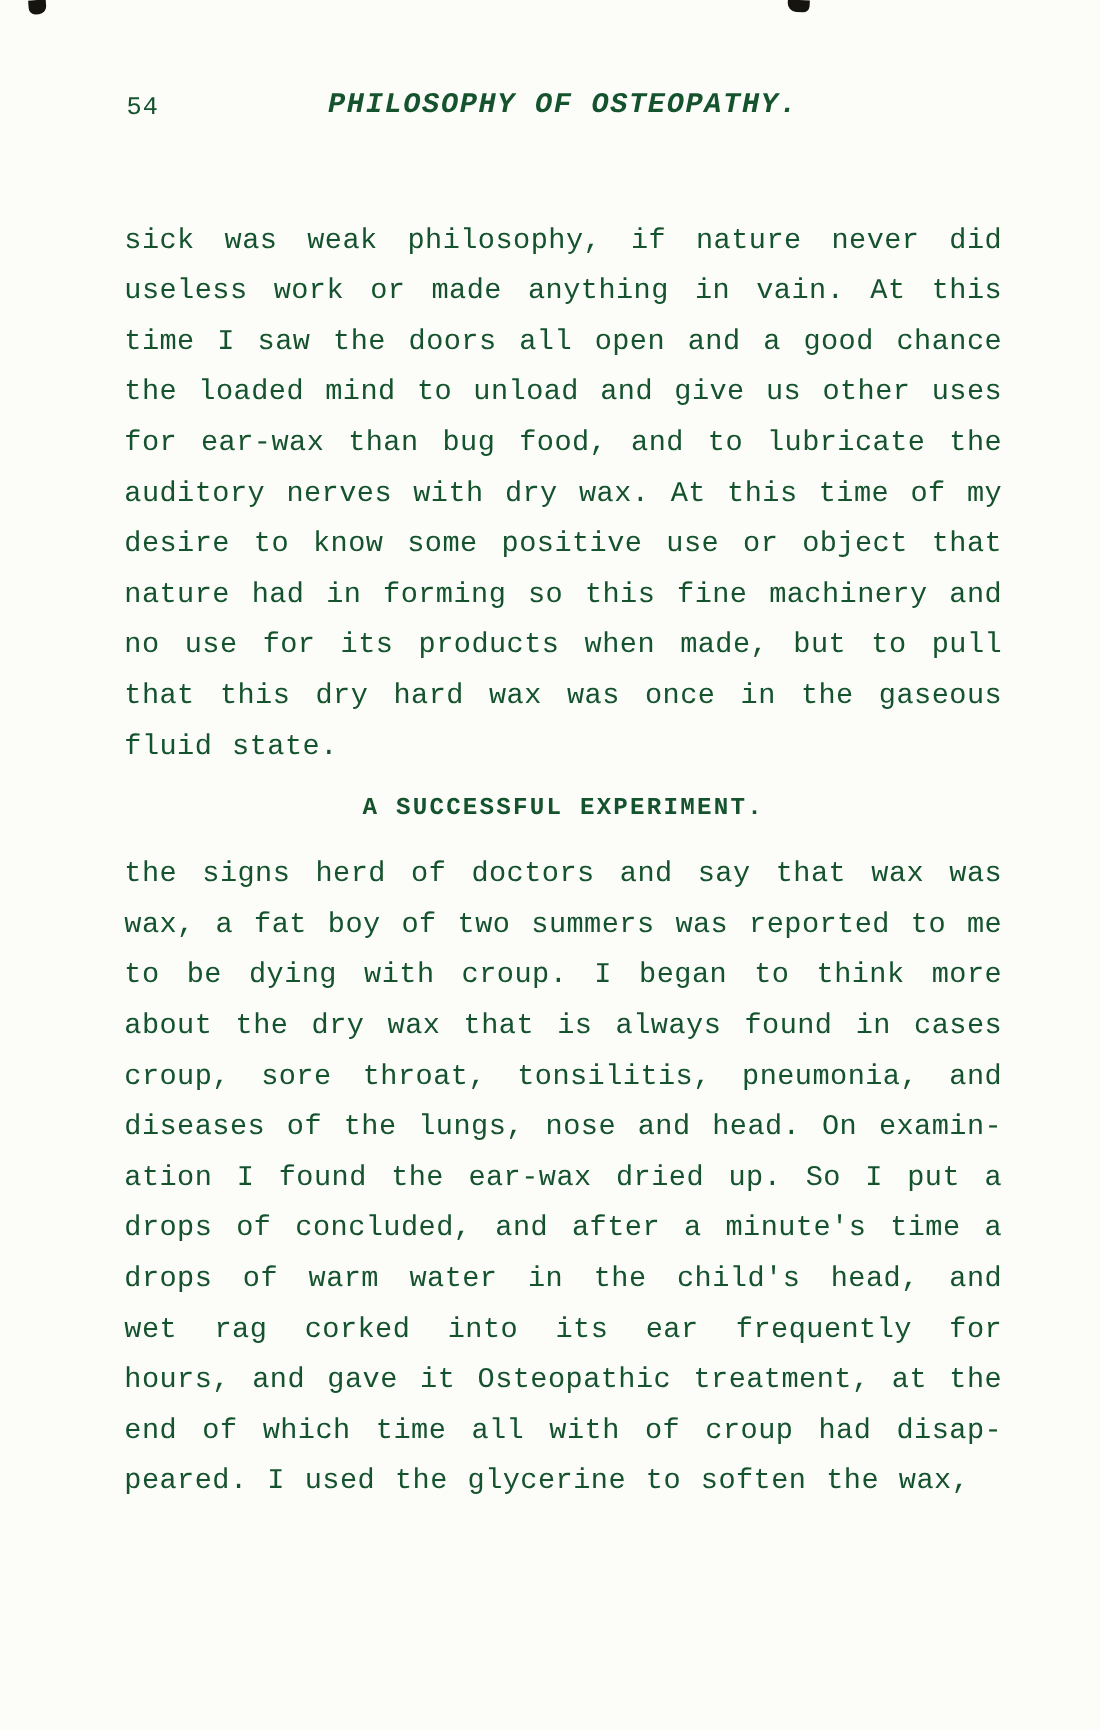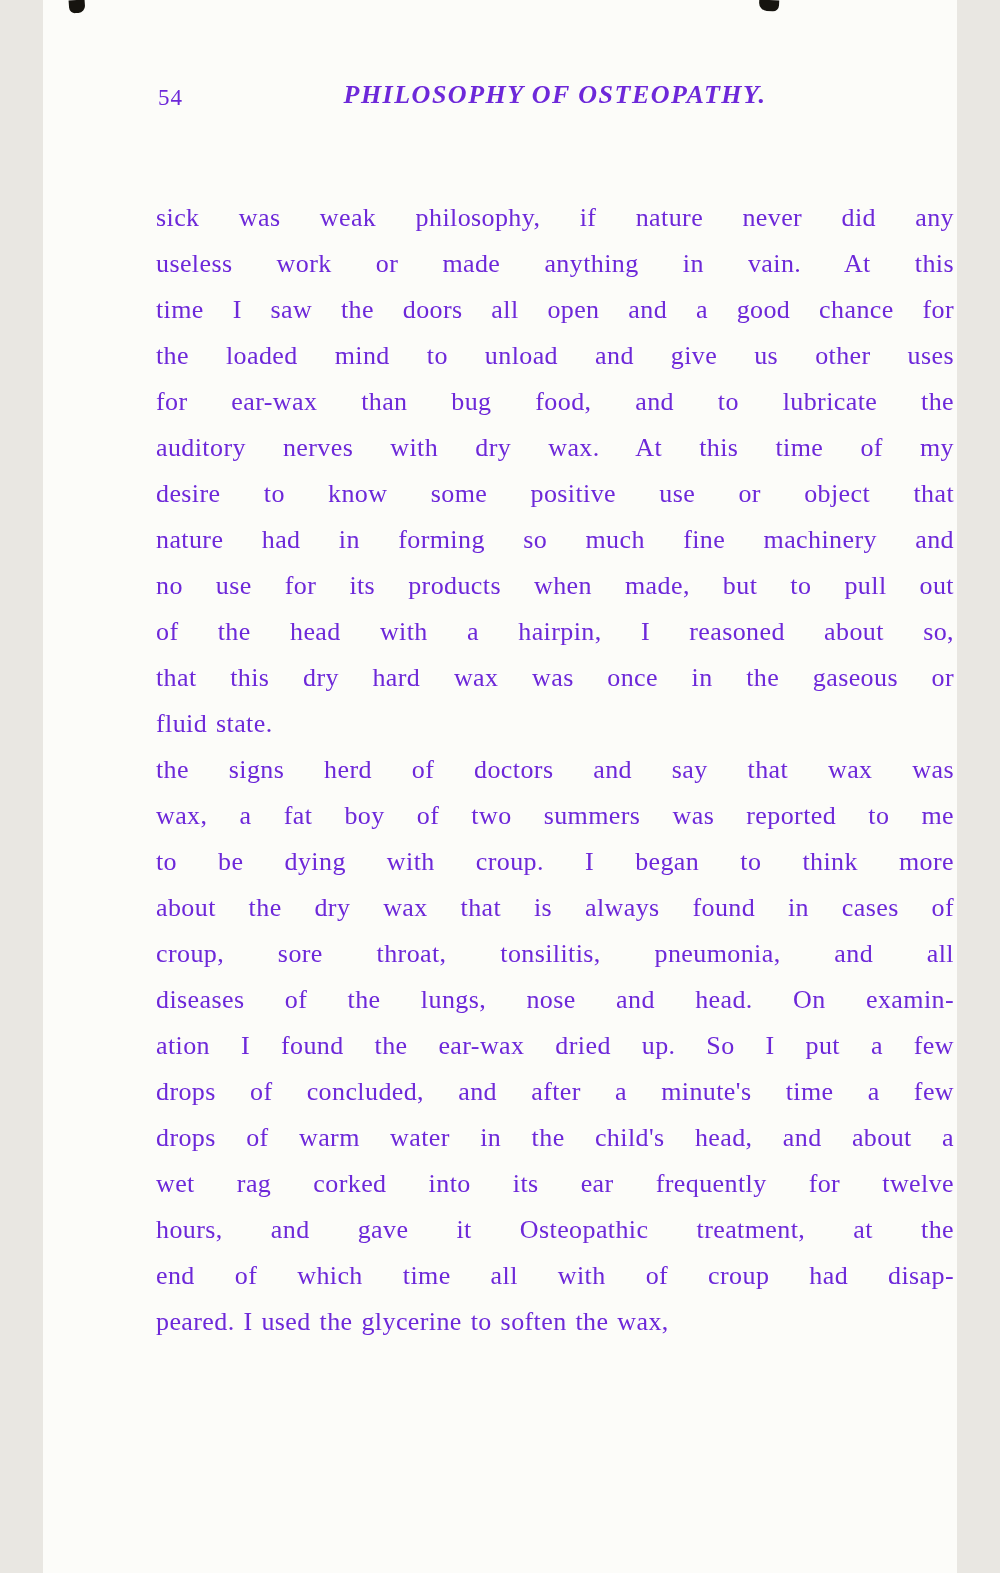--- a/index.html
+++ b/index.html
@@ -2,26 +2,26 @@
 <html><head>
 <meta charset="utf-8">
 <style>
   html, body {
     margin: 0;
     padding: 0;
     background: #e9e7e2;
   }
   .page {
     position: relative;
-    width: 914px;
+    width: 1000px;
     height: 1573px;
     margin: 0 auto;
     background: #fcfcf9;
-    color: #6d28d9;
-    font-family: Liberation Serif, serif;
+    color: #14532d;
+    font-family: Liberation Mono, monospace;
     overflow: hidden;
   }
   
   .scan-mark {
     position: absolute;
     background: #16140f;
   }
   .scan-mark.left {
     left: 26px; top: 0; width: 16px; height: 13px;
     border-radius: 0 0 7px 6px;
@@ -102,26 +102,26 @@
 
   <main class="text-block" id="content">
       <div class="paragraph">
         <div class="line">sick  was weak philosophy, if nature never  did any</div>
         <div class="line">useless  work  or  made  anything in  vain.   At this</div>
         <div class="line">time I saw the doors all open and a good chance for</div>
         <div class="line">the  loaded  mind  to  unload  and give us other uses</div>
         <div class="line">for  ear-wax  than  bug  food, and to lubricate  the</div>
         <div class="line">auditory nerves with dry wax.   At this  time of  my</div>
         <div class="line">desire  to  know  some  positive  use  or  object  that</div>
-        <div class="line">nature had in forming so much fine machinery and</div>
+        <div class="line">nature had in forming so this fine machinery and</div>
         <div class="line">no use for its products  when  made, but to pull out</div>
-        <div class="line">of the  head  with a  hairpin,  I  reasoned  about  so,</div>
         <div class="line">that this  dry hard  wax  was once in the gaseous or</div>
         <div class="line last">fluid state.</div>
       </div>
+      <div class="section-heading">A  SUCCESSFUL  EXPERIMENT.</div>
       <div class="paragraph">
         <div class="line">the signs  herd  of  doctors and say that wax was</div>
         <div class="line">wax, a fat boy of  two  summers was reported to me</div>
         <div class="line">to be dying  with  croup.   I  began  to  think  more</div>
         <div class="line">about  the  dry wax that is always found in cases  of</div>
         <div class="line">croup,  sore  throat,  tonsilitis,  pneumonia,  and  all</div>
         <div class="line">diseases of the lungs, nose and head.   On examin-</div>
         <div class="line">ation I found the ear-wax dried up.  So I put a  few</div>
         <div class="line">drops  of concluded, and after a minute's time a few</div>
         <div class="line">drops of warm water in the child's head, and about a</div>

